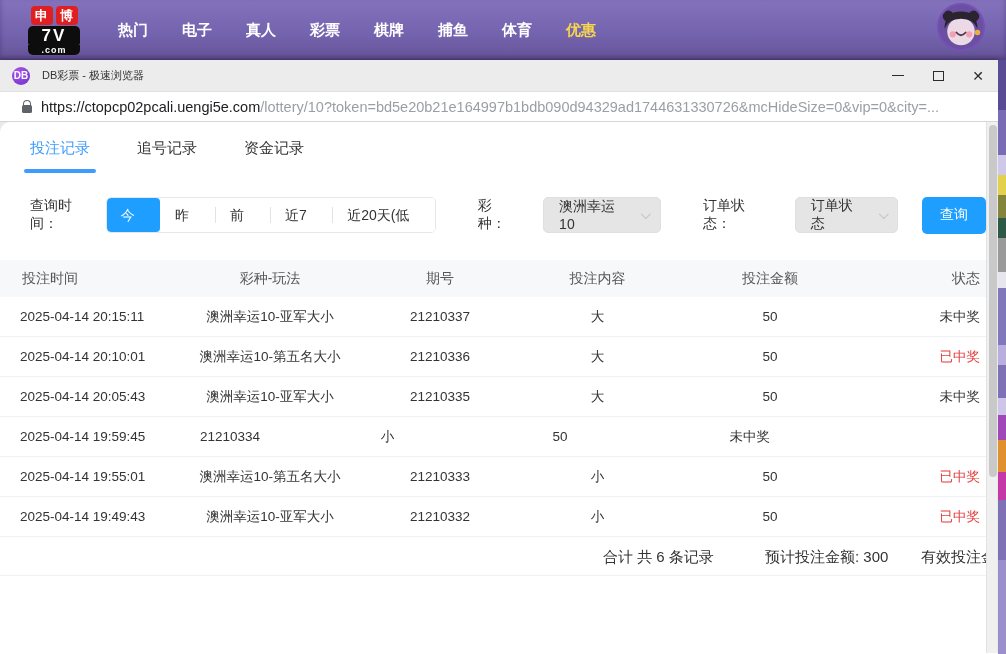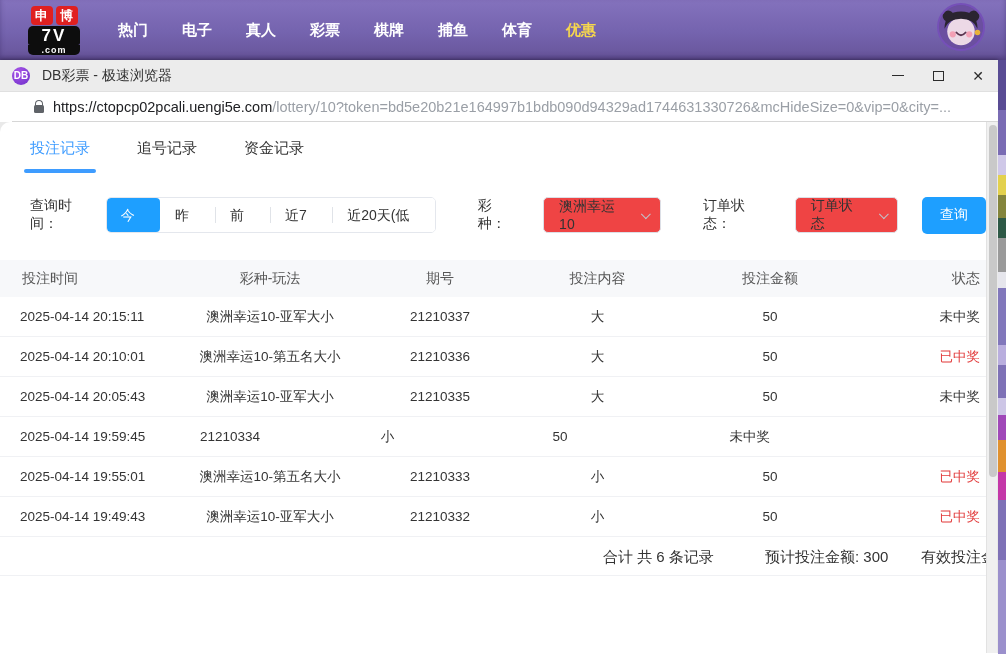--- a/index.html
+++ b/index.html
@@ -43,29 +43,29 @@
   }
   .titlebar {
     height:32px; background:#ececec; display:flex; align-items:center; padding-left:12px;
     border-bottom:1px solid #e0e0e0;
   }
   .favicon {
     width:18px; height:18px; border-radius:50%;
     background:radial-gradient(circle at 35% 30%,#a955e8,#6d2fc9);
     color:#fff; font-size:10px; font-weight:bold; text-align:center; line-height:18px; margin-right:12px;
   }
-  .win-title { font-size:14px; color:#333; }
+  .win-title { font-size:11px; color:#333; }
   .win-controls { margin-left:auto; display:flex; align-items:center; height:32px; }
   .ctrl { width:40px; height:32px; display:flex; align-items:center; justify-content:center;
           color:#2b2b2b; cursor:pointer; font-size:14px; }
   .ctrl .minline { width:12px; height:0; border-bottom:1.6px solid #2b2b2b; display:block; }
   .ctrl .maxbox { width:11px; height:10px; border:1.4px solid #2b2b2b; display:block; }
   .urlbar {
     height:30px; background:#fff; border-bottom:1px solid #d6d6d6;
-    display:flex; align-items:center; padding-left:22px; overflow:hidden;margin-left:12px;
+    display:flex; align-items:center; padding-left:22px; overflow:hidden;
   }
   .lock-icon { position:relative; width:10px; height:8px; background:#5f6368; border-radius:1.5px;
                margin-right:9px; margin-top:4px; flex:none; }
   .lock-icon::before { content:""; position:absolute; top:-5px; left:1px; width:6px; height:6px;
                border:1.6px solid #5f6368; border-bottom:none; border-radius:4px 4px 0 0; }
   .url { font-size:14.5px; white-space:nowrap; overflow:hidden; }
   .url-domain { color:#202124; }
   .url-path { color:#9a9fa6; }
 
   
@@ -83,21 +83,21 @@
   .filters { display:flex; align-items:center; margin:24px 0 0 30px; height:36px; }
   .flabel { font-size:14px; color:#333; }
   .time-group { display:flex; margin-left:10px; border:1px solid #e4e7ed; border-radius:5px;
                 overflow:hidden; height:36px; align-items:stretch; }
   .time-opt { font-size:14px; color:#333; padding:0 15px; line-height:34px; cursor:pointer;
               position:relative; background:#fff; }
   .time-opt.active { background:#1e9fff; color:#fff; border-radius:4px; padding:0 14px; }
   .time-opt:nth-child(n+3)::before { content:""; position:absolute; left:0; top:9px; bottom:9px;
               border-left:1px solid #e0e3e8; }
   .sel { display:flex; align-items:center; border:1px solid #dcdfe6; border-radius:5px;
-         height:36px; padding:0 12px 0 15px; margin-left:26px; cursor:pointer; background:#ef4444; }
+         height:36px; padding:0 12px 0 15px; margin-left:26px; cursor:pointer; background:#e5e5e5; }
   .sel-text { font-size:14px; color:#333; margin-right:16px; }
   .chev { width:7px; height:7px; border-right:1.6px solid #c0c4cc; border-bottom:1.6px solid #c0c4cc;
           transform:rotate(45deg) translateY(-2px); }
   .ml42 { margin-left:42px; }
   .query-btn { margin-left:24px; width:68px; height:37px; background:#1e9fff; color:#fff;
                border:none; border-radius:5px; font-size:14px; cursor:pointer;
                font-family:"Liberation Sans",sans-serif; }
 
   
   .tbl { margin-top:27px; width:986px; }

